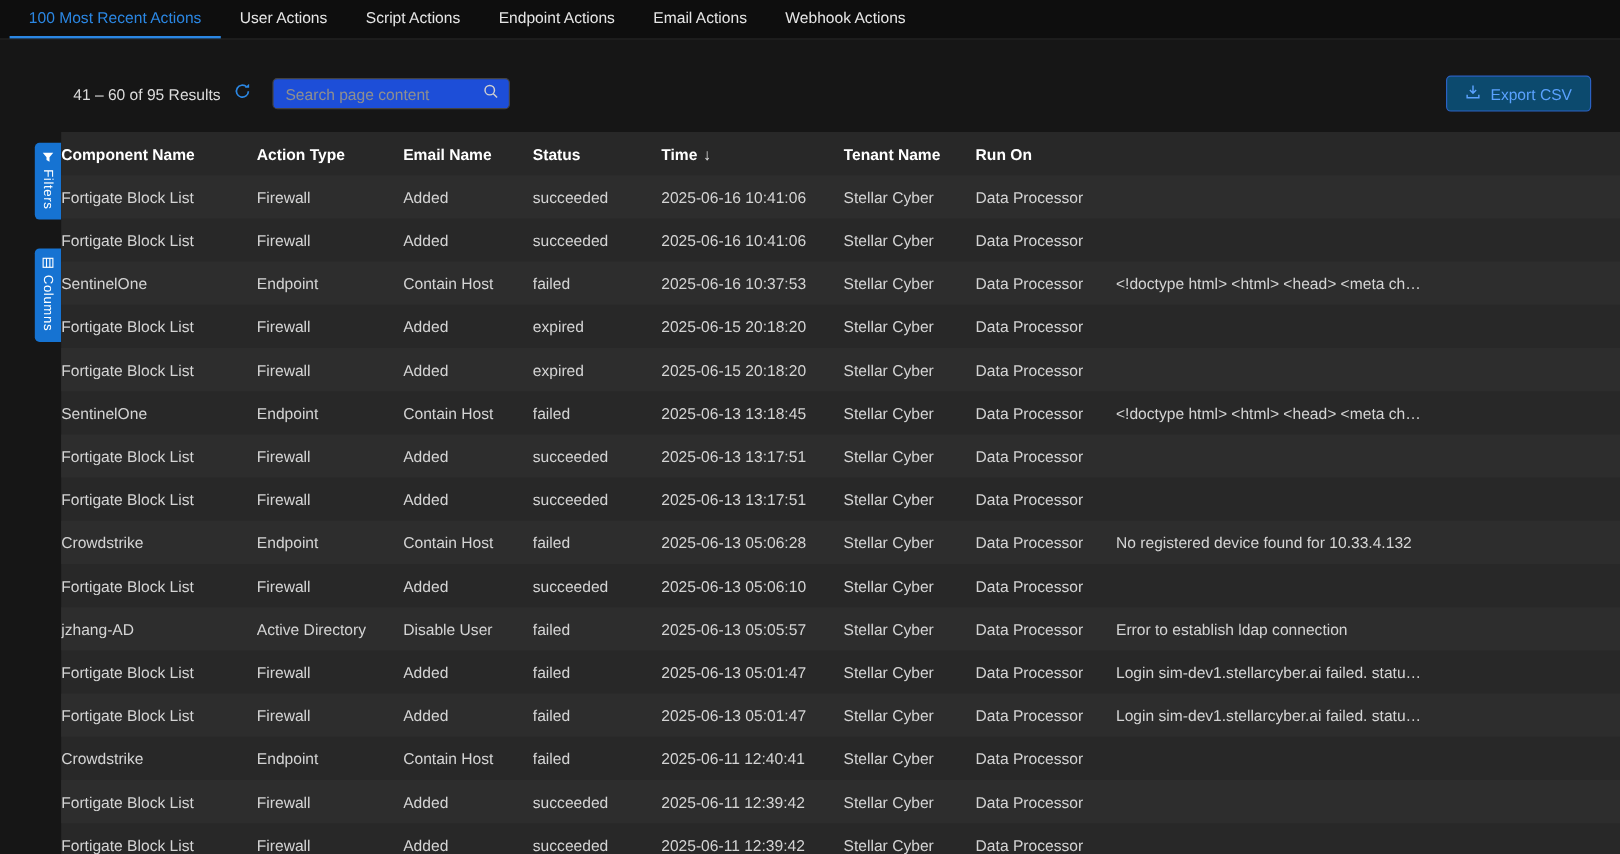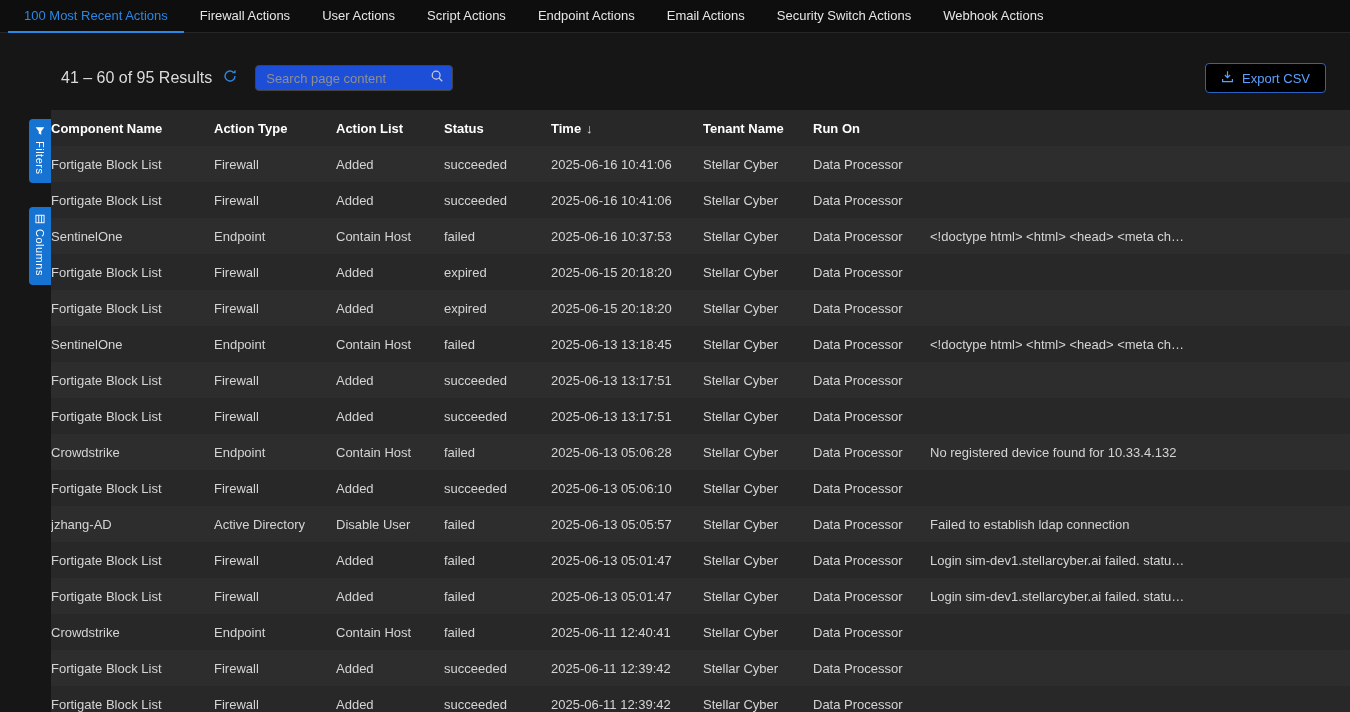--- a/index.html
+++ b/index.html
@@ -8,54 +8,54 @@
     width: 1350px; height: 712px; overflow: hidden;
     background: #161616;
     font-family: "Liberation Sans", sans-serif;
     color: #d6d6d6;
   }
 
   
   .tabbar {
     height: 33px; background: #0e0e0e;
     border-bottom: 1px solid #262626;
-    display: flex; align-items: center;
+    display: flex; align-items: flex-end;
     padding: 0 8px;
   }
   .tab {
     padding: 0 16px; font-size: 13px; line-height: 31px;
     color: #e6e6e6; cursor: pointer; white-space: nowrap;
     border-bottom: 2px solid transparent;
   }
   .tab.active { color: #2b87e3; border-bottom-color: #2b87e3; }
 
   
   .toolbar {
     display: flex; align-items: center;
     margin: 30px 24px 0 61px; height: 30px;
   }
-  .results { font-size: 16px; color: #dcdcdc; white-space: nowrap; }
+  .results { font-size: 13px; color: #dcdcdc; white-space: nowrap; }
   .refresh-btn {
     margin-left: 11px; display: inline-flex; align-items: center;
     cursor: pointer; vertical-align: middle;
   }
   .searchbox {
     margin-left: 18px; width: 198px; height: 26px;
     background: #1d4ed8; border: 1px solid #434343; border-radius: 4px;
     display: flex; align-items: center; padding: 0 8px;
   }
   .searchbox input {
     flex: 1; min-width: 0; background: transparent; border: none; outline: none;
     color: #dddddd; font-size: 13px; font-family: "Liberation Sans", sans-serif;
   }
   .searchbox input::placeholder { color: #8f8f8f; }
   .spacer { flex: 1; }
   .export-btn {
     height: 30px; padding: 0 15px; display: inline-flex; align-items: center; gap: 8px;
-    background: #000000; border: 1px solid #2a62c4; border-radius: 4px;
+    background: #0c4a6e; border: 1px solid #2a62c4; border-radius: 4px;
     color: #5aa2ff; font-size: 13px; font-family: "Liberation Sans", sans-serif;
     cursor: pointer;
   }
 
   
   .main { display: flex; align-items: flex-start; margin-top: 17px; padding-left: 29px; }
   .side-tabs { width: 22px; display: flex; flex-direction: column; gap: 24px; padding-top: 9px; flex: none; }
   .side-tab {
     width: 22px; background: #1673d2; color: #fff;
     border-radius: 4px 0 0 4px; cursor: pointer;
@@ -79,26 +79,24 @@
   .th { color: #ffffff; font-weight: 700; cursor: pointer; }
   .td { color: #d4d4d4; }
   .th:first-child, .td:first-child { padding-left: 0; }
   .sort { margin-left: 5px; font-weight: 400; color: #e0e0e0; }
 </style>
 </head>
 <body>
 
 <div class="tabbar">
     <div class="tab active">100 Most Recent Actions</div>
-    <div class="tab">Firewall Actions</div>
     <div class="tab">User Actions</div>
     <div class="tab">Script Actions</div>
     <div class="tab">Endpoint Actions</div>
     <div class="tab">Email Actions</div>
-    <div class="tab">Security Switch Actions</div>
     <div class="tab">Webhook Actions</div>
   </div>
 
 <div class="toolbar">
   <span class="results">41 – 60 of 95 Results</span>
   <span class="refresh-btn">
     <span>
       <svg width="14" height="14" viewBox="0 0 16 16" fill="none">
         <path d="M13.7 8a5.7 5.7 0 1 1-1.7-4.06" stroke="#2b87e3" stroke-width="1.6"></path>
         <path d="M14.4 0.8v4h-4z" fill="#2b87e3"></path>
@@ -143,21 +141,21 @@
             <path d="M6 2v12M10.5 2v12" stroke="#fff" stroke-width="1.5"></path>
           </svg>
         </span>
         <span class="st-label">Columns</span>
       </div>
     </div>
   <div class="table">
     <div class="thead">
         <div class="th">Component Name</div>
         <div class="th">Action Type</div>
-        <div class="th">Action List</div>
+        <div class="th">Email Name</div>
         <div class="th">Status</div>
         <div class="th">Time<span class="sort">↓</span></div>
         <div class="th">Tenant Name</div>
         <div class="th">Run On</div>
       </div>
     <div class="tbody">
         <div class="tr">
           <div class="td">Fortigate Block List</div>
           <div class="td">Firewall</div>
           <div class="td">Added</div>
@@ -258,21 +256,21 @@
           <div class="td"></div>
         </div>
         <div class="tr">
           <div class="td">jzhang-AD</div>
           <div class="td">Active Directory</div>
           <div class="td">Disable User</div>
           <div class="td">failed</div>
           <div class="td">2025-06-13 05:05:57</div>
           <div class="td">Stellar Cyber</div>
           <div class="td">Data Processor</div>
-          <div class="td">Failed to establish ldap connection</div>
+          <div class="td">Error to establish ldap connection</div>
         </div>
         <div class="tr">
           <div class="td">Fortigate Block List</div>
           <div class="td">Firewall</div>
           <div class="td">Added</div>
           <div class="td">failed</div>
           <div class="td">2025-06-13 05:01:47</div>
           <div class="td">Stellar Cyber</div>
           <div class="td">Data Processor</div>
           <div class="td">Login sim-dev1.stellarcyber.ai failed. statu…</div>

